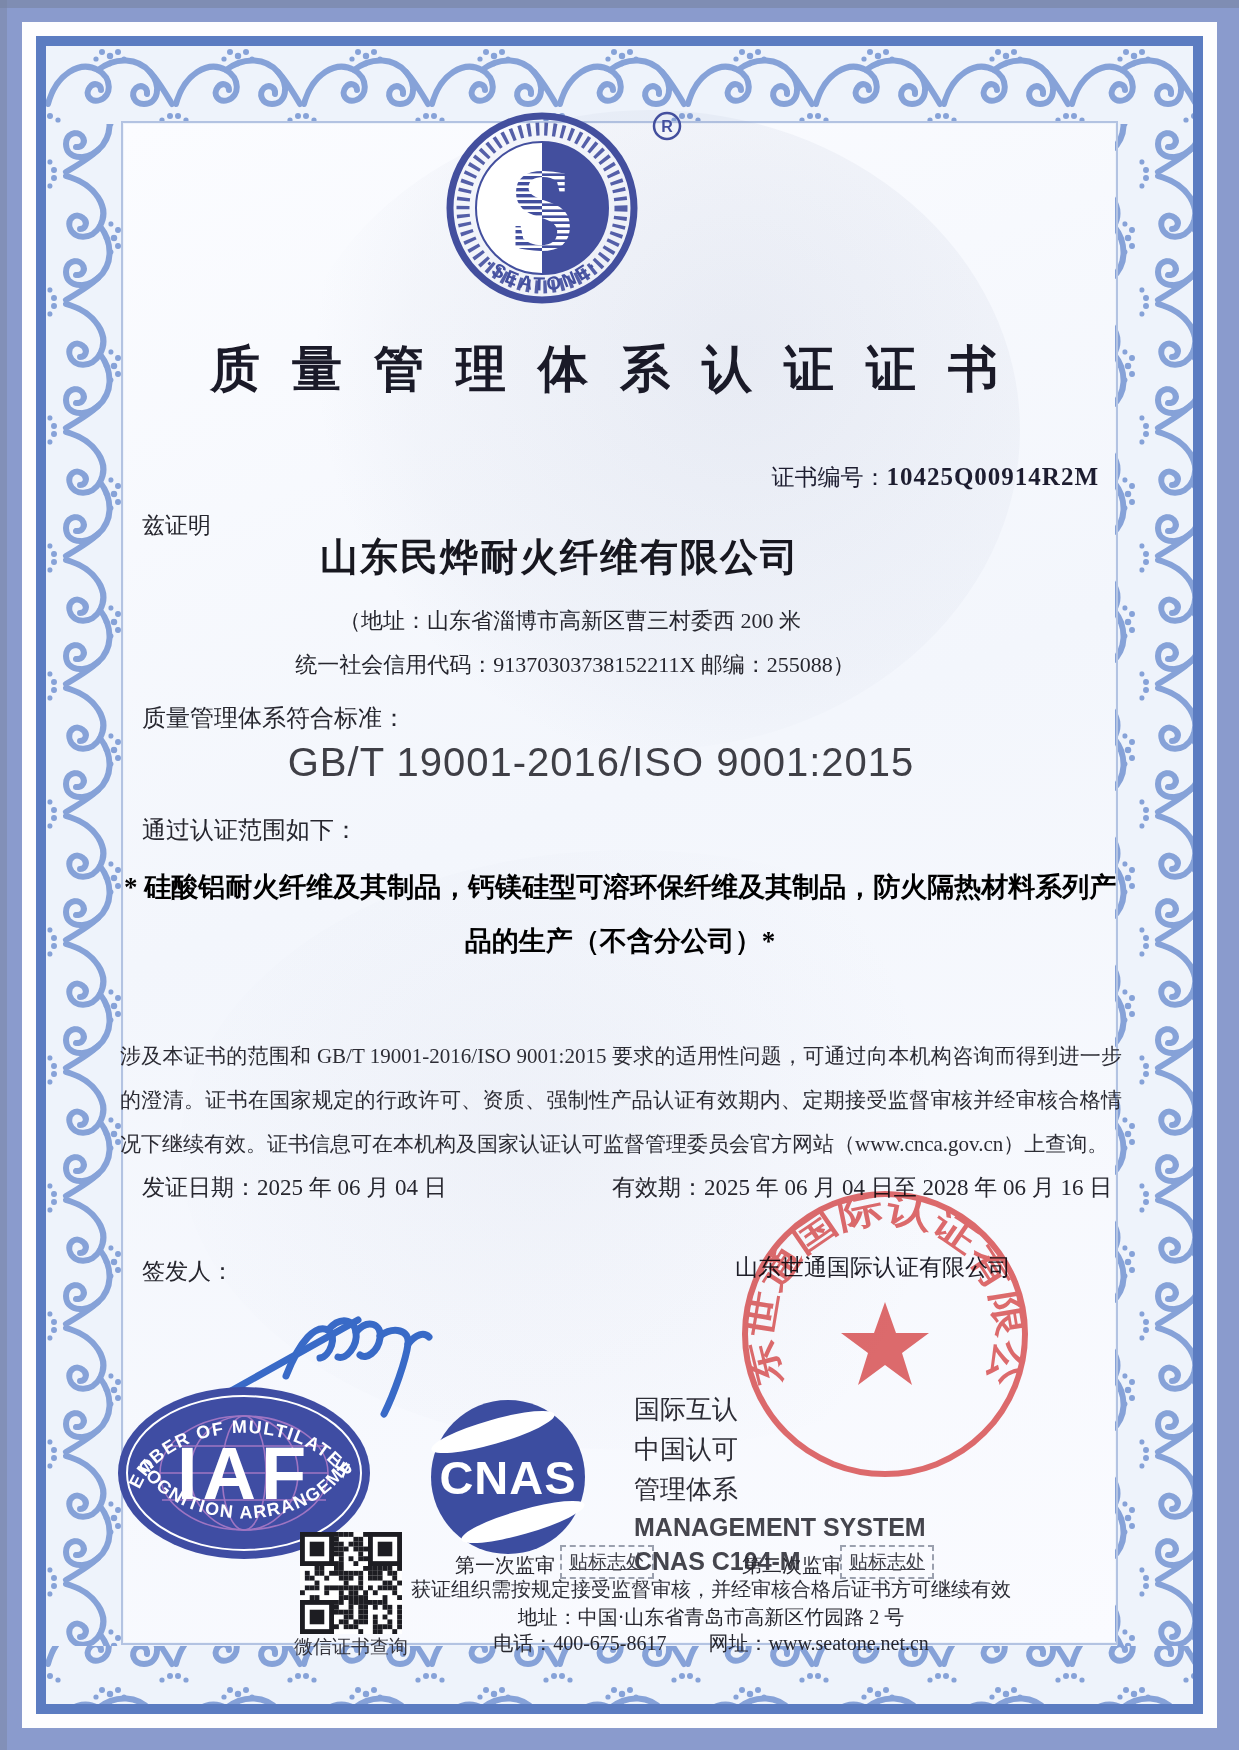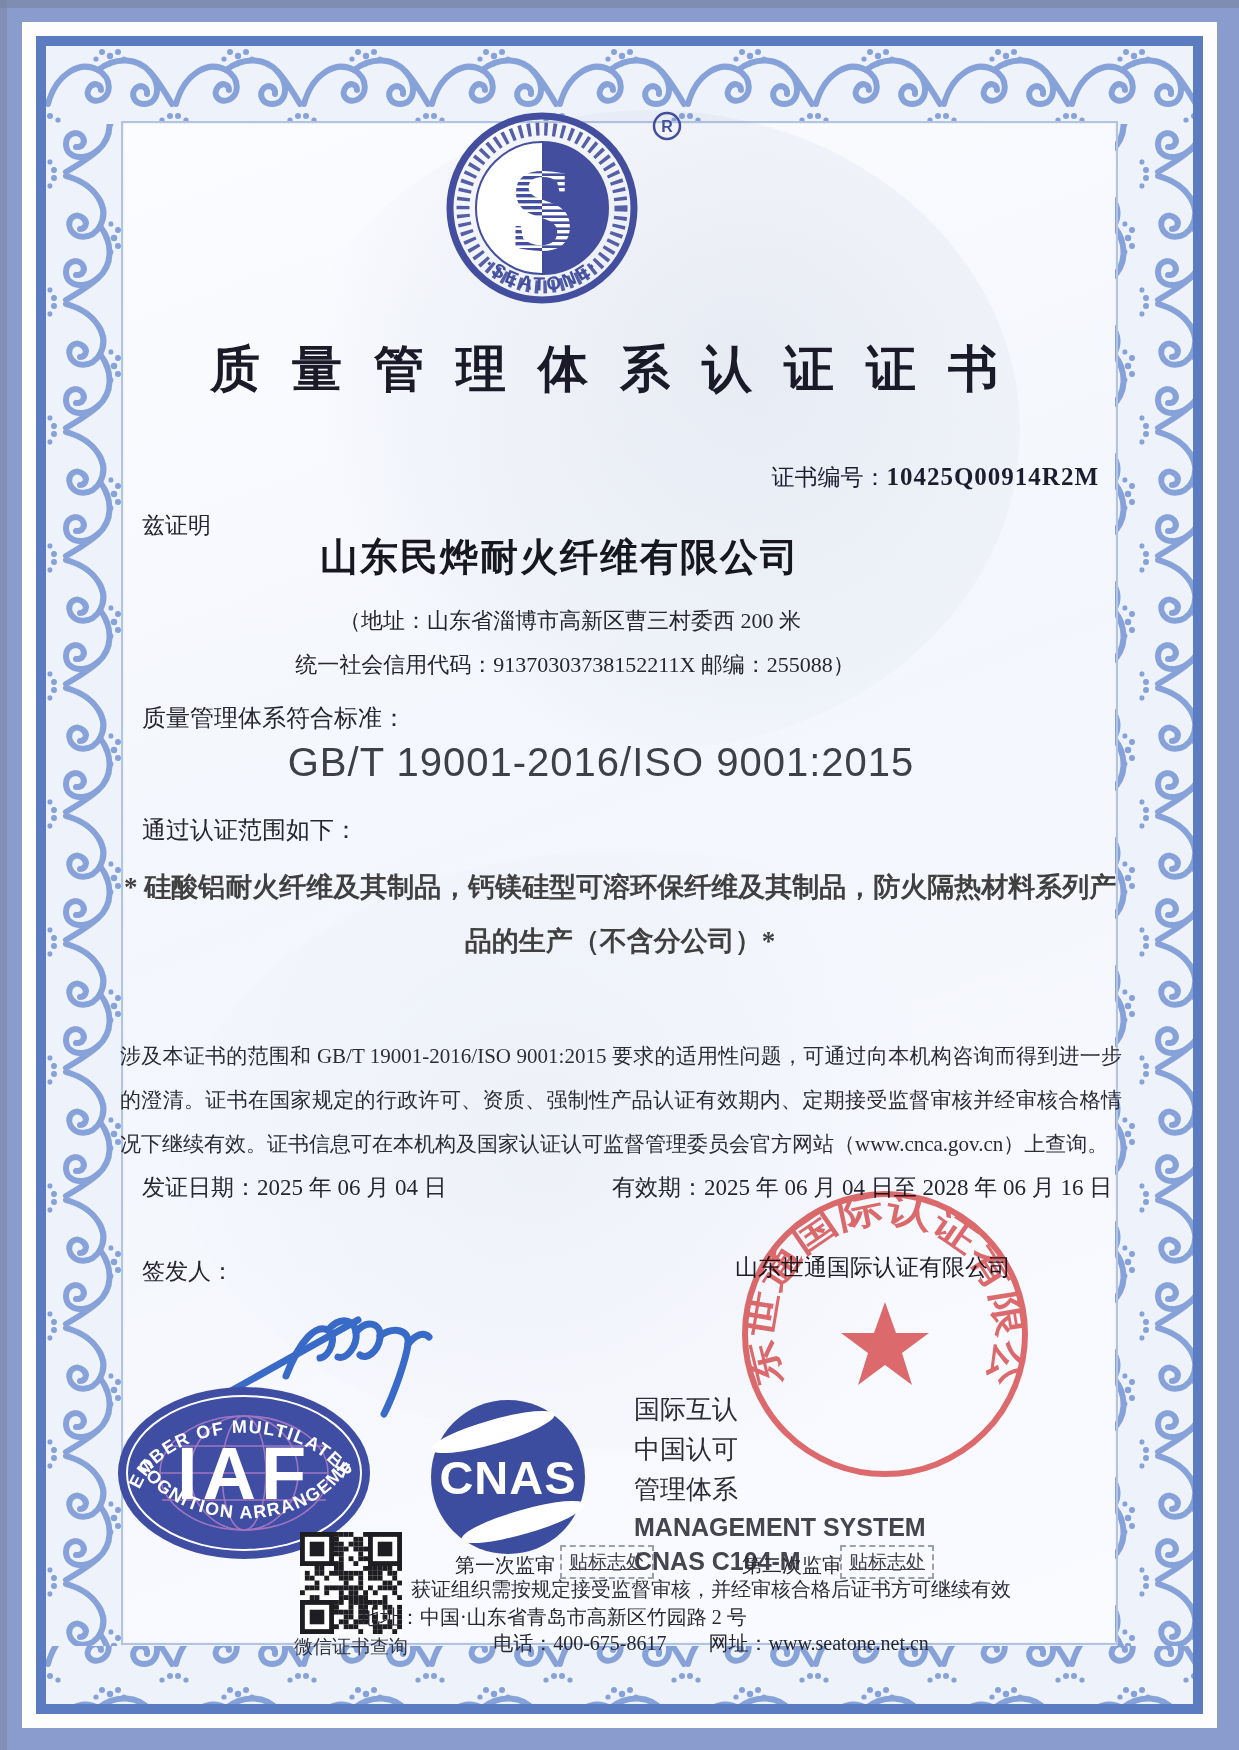--- a/index.html
+++ b/index.html
@@ -24,21 +24,21 @@
   .cert-no{top:462px;right:140px;font-size:23px;color:#1d1d30;}
   .cert-no b{font-size:25px;letter-spacing:1px;}
   .attest{left:142px;top:510px;font-size:23px;}
   .company{left:0;top:532px;width:1120px;text-align:center;font-size:38px;font-weight:bold;color:#17171f;letter-spacing:2px;}
   .addr1{left:0;top:606px;width:1140px;text-align:center;font-size:22px;}
   .addr2{left:0;top:650px;width:1150px;text-align:center;font-size:22px;}
   .std-label{left:142px;top:702px;font-size:24px;}
   .standard{left:0;top:740px;width:1170px;text-align:center;font-size:40px;color:#3f3f46;
             font-family:"Liberation Sans","DejaVu Sans",sans-serif;letter-spacing:1px;padding-left:16px;}
   .scope-label{left:142px;top:814px;font-size:24px;}
-  .scope{left:70px;top:860px;width:1100px;text-align:center;font-size:27px;font-weight:bold;line-height:54px;color:#404040;}
+  .scope{left:70px;top:860px;width:1100px;text-align:center;font-size:27px;font-weight:bold;line-height:54px;color:#000000;}
   .legal{left:120px;top:1034px;width:1002px;font-size:21px;line-height:44px;text-align:justify;color:#2c2c34;}
   .issue-date{left:142px;top:1172px;font-size:23px;}
   .validity{left:612px;top:1172px;font-size:23px;}
   .signer{left:142px;top:1256px;font-size:23px;}
   .issuer{left:735px;top:1252px;font-size:23px;color:#1e1e28;}
   
   .logo-wrap{left:425px;top:98px;width:268px;height:218px;}
   .stamp{left:733px;top:1182px;width:304px;height:304px;opacity:.88;mix-blend-mode:multiply;z-index:6;}
   .signature{left:208px;top:1278px;width:315px;height:145px;}
   .iaf{left:115px;top:1384px;width:258px;height:178px;}
@@ -48,21 +48,21 @@
   .accr-text .en{font-size:25px;line-height:34px;font-weight:bold;color:#45454d;
                  font-family:"Liberation Sans","DejaVu Sans",sans-serif;}
   .qr{left:300px;top:1532px;width:102px;height:102px;}
   .qr-label{left:278px;top:1634px;width:146px;text-align:center;font-size:19px;color:#33333b;}
   .audit1{left:455px;top:1552px;font-size:20px;}
   .audit2{left:742px;top:1552px;font-size:20px;}
   .sticker-box{top:1545px;width:94px;height:34px;border:2px dashed #9aa0ae;box-sizing:border-box;
                text-align:center;font-size:19px;line-height:30px;color:#3d3d46;text-decoration:underline;}
   .sb1{left:560px;} .sb2{left:840px;}
   .note{left:360px;top:1576px;width:702px;text-align:center;font-size:20px;color:#2e2e37;}
-  .addr-cn{left:360px;top:1604px;width:702px;text-align:left;font-size:20px;}
+  .addr-cn{left:360px;top:1604px;width:702px;text-align:center;font-size:20px;}
   .phone-row{left:340px;top:1630px;width:742px;text-align:center;font-size:20px;}
   .phone-row .gap{display:inline-block;width:42px;}
   .edge-top{position:absolute;left:0;top:0;width:100%;height:8px;background:#77829f;opacity:.55;}
   .edge-left{position:absolute;left:0;top:0;width:7px;height:100%;background:#77829f;opacity:.45;}
 </style>
 </head>
 <body>
 
 <div class="page">
   <div class="edge-top"></div>

